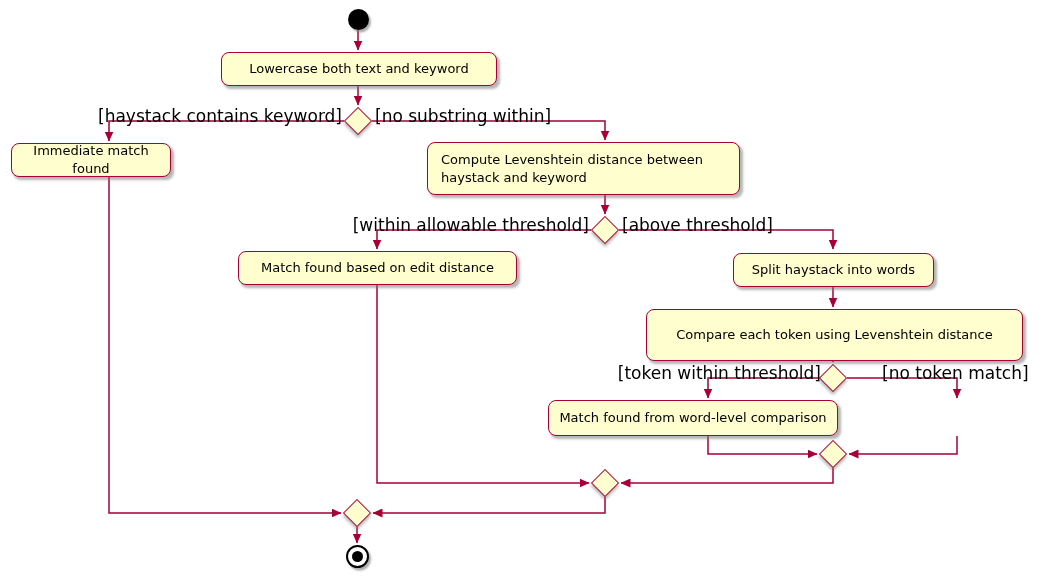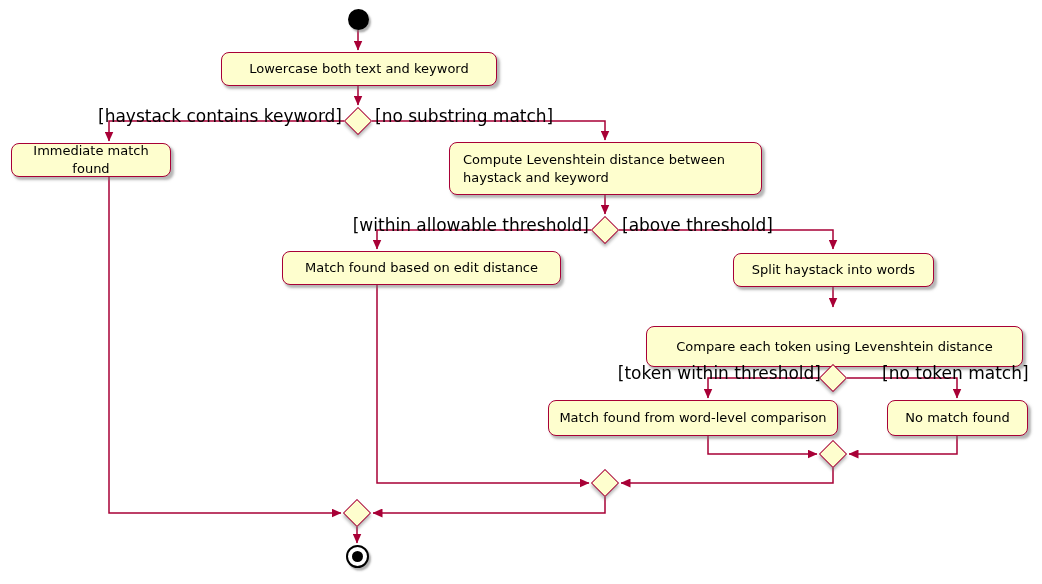--- a/index.html
+++ b/index.html
@@ -119,57 +119,54 @@
   </svg>
 
   <div class="start-node"></div>
 
   <div class="activity" style="left:221px; top:52px; width:276px; height:34px;">
     <span>Lowercase both text and keyword</span>
   </div>
 
   <div class="diamond" style="left:348px; top:111px;"></div>
   <span class="edge-label" style="right:700px; top:106px;">[haystack contains keyword]</span>
-  <span class="edge-label" style="left:375px; top:106px;">[no substring match]</span>
+  <span class="edge-label" style="left:375px; top:106px;">[no substring within]</span>
 
   <div class="activity" style="left:11px; top:143px; width:160px; height:34px;">
     <span>Immediate match found</span>
   </div>
 
-  <div class="activity align-left" style="left:449px; top:142px; width:313px; height:53px;align-items:center;">
+  <div class="activity align-left" style="left:427px; top:142px; width:313px; height:53px;align-items:center;">
     <span>Compute Levenshtein distance between haystack and keyword</span>
   </div>
 
   <div class="diamond" style="left:595px; top:220px;"></div>
   <span class="edge-label" style="right:453px; top:215px;">[within allowable threshold]</span>
   <span class="edge-label" style="left:622px; top:215px;">[above threshold]</span>
 
-  <div class="activity" style="left:238px; top:251px; width:279px; height:34px;margin-left:44px;">
+  <div class="activity" style="left:238px; top:251px; width:279px; height:34px;">
     <span>Match found based on edit distance</span>
   </div>
 
   <div class="activity" style="left:733px; top:253px; width:201px; height:34px;">
     <span>Split haystack into words</span>
   </div>
 
-  <div class="activity" style="left:646px; top:309px; width:377px; height:41px;margin-top:17px;">
+  <div class="activity" style="left:646px; top:309px; width:377px; height:52px;">
     <span>Compare each token using Levenshtein distance</span>
   </div>
 
   <div class="diamond" style="left:823px; top:368px;"></div>
   <span class="edge-label" style="right:221px; top:363px;">[token within threshold]</span>
   <span class="edge-label" style="left:882px; top:363px;">[no token match]</span>
 
   <div class="activity" style="left:548px; top:400px; width:290px; height:36px;">
     <span>Match found from word-level comparison</span>
   </div>
 
-  <div class="activity" style="left:887px; top:400px; width:141px; height:36px;">
-    <span>No match found</span>
-  </div>
 
   <div class="diamond" style="left:823px; top:444px;"></div>
   <div class="diamond" style="left:595px; top:473px;"></div>
   <div class="diamond" style="left:347px; top:503px;"></div>
 
   <div class="end-node">
     <div class="end-dot"></div>
   </div>
 
 </div>

